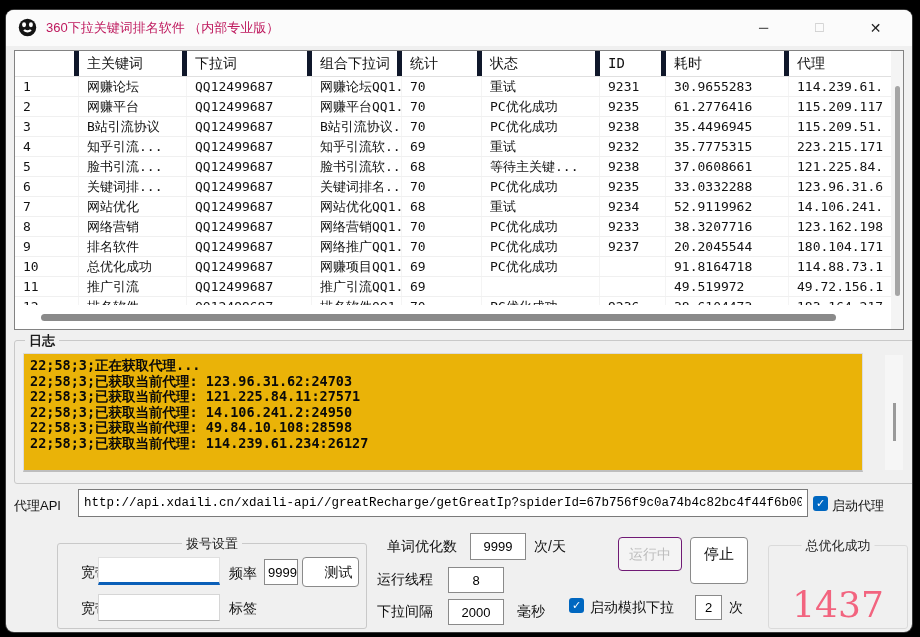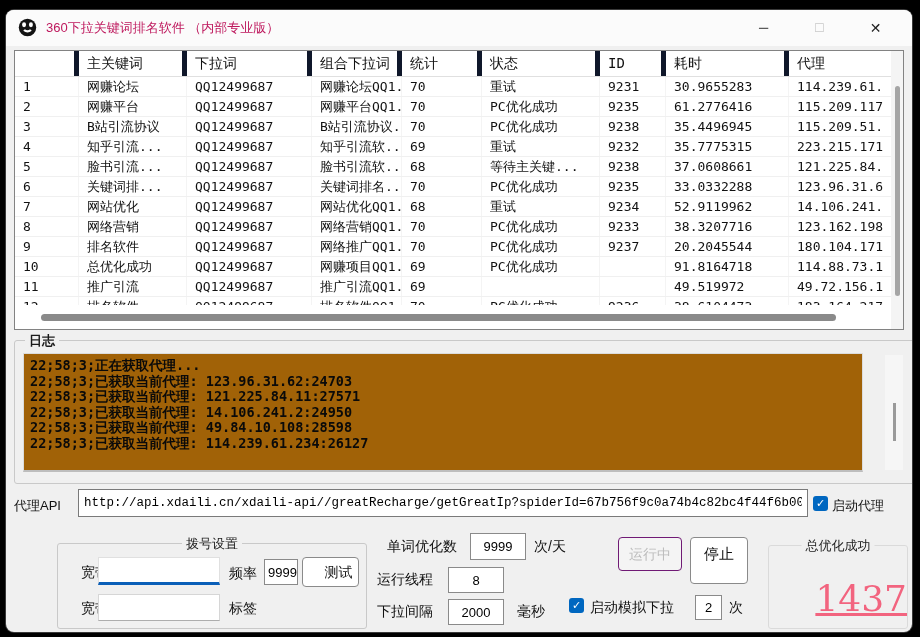--- a/index.html
+++ b/index.html
@@ -34,21 +34,21 @@
   .vthumb { position:absolute; right:3px; top:35px; width:5px; height:210px;
             background:#a5a5a5; border-radius:3px; }
   .hscroll { position:absolute; left:26px; top:263px; width:795px; height:7px;
              background:#8a8a8a; border-radius:4px; }
   
   .groupbox { position:absolute; border:1px solid #c9c9c9; border-radius:3px; }
   .legend { position:absolute; top:-9px; background:#f0f0f0; padding:0 4px;
             font-size:13px; color:#1b1b1b; white-space:nowrap; }
   .log-group { left:8px; top:330px; width:908px; height:144px;font-weight:bold; }
   .log-inner { position:absolute; left:8px; top:12px; width:840px; height:119px;
-               background:#a16207; border:1px solid #dcdcdc; border-bottom:2px solid #bdbdbd;
+               background:#eab308; border:1px solid #dcdcdc; border-bottom:2px solid #bdbdbd;
                overflow:hidden; padding:4px 0 0 6px; }
   .log-line { font-size:13.5px; line-height:15.5px; color:#0a0a0a; white-space:nowrap;
               font-family:"DejaVu Sans Mono", monospace; }
   .log-scroll { position:absolute; right:18px; top:14px; width:18px; height:115px; background:#f6f6f6; }
   .log-thumb { position:absolute; left:8px; top:48px; width:3px; height:38px; background:#9a9a9a; }
   
   .proxy-label { position:absolute; left:8px; top:487px; font-size:13px; color:#111; }
   .proxy-input { position:absolute; left:72px; top:479px; width:730px; height:28px;
                  border:1px solid #7a7a7a; background:#fff; padding:0 5px;
                  font-family:"Liberation Mono", monospace; font-size:12.5px; color:#000; }
@@ -75,22 +75,22 @@
   .in-thread { left:442px; top:557px; width:56px; height:26px; }
   .in-interval { left:442px; top:589px; width:56px; height:26px; }
   .in-sim { left:689px; top:585px; width:27px; height:25px; }
   .run-btn { left:612px; top:527px; width:64px; height:34px; line-height:32px;
              background:#f4f4f4; border:1px solid #701a75; color:#bcbcbc; font-size:14px; }
   .stop-btn { left:684px; top:527px; width:58px; height:47px; line-height:32px; font-size:15px; }
   .cb-sim { left:563px; top:588px; }
   
   .total-group { left:762px; top:535px; width:140px; height:84px; border-color:#dadada; }
   .total-group .legend { left:50%; transform:translateX(-50%); }
-  .total-value { position:absolute; width:100%; top:32px; text-align:right;
-                 font-family:"DejaVu Serif", serif; font-size:36px;text-decoration:underline; }
+  .total-value { position:absolute; width:100%; top:38px; text-align:center;
+                 font-family:"DejaVu Serif", serif; font-size:36px; }
 </style>
 </head>
 <body>
 
 <div class="window">
 
   <div class="titlebar">
     <svg class="app-icon" viewBox="0 0 20 20">
       <circle cx="10" cy="10" r="9.2" fill="#141414"></circle>
       <ellipse cx="6.4" cy="7.2" rx="2.1" ry="2.6" fill="#fff"></ellipse>

